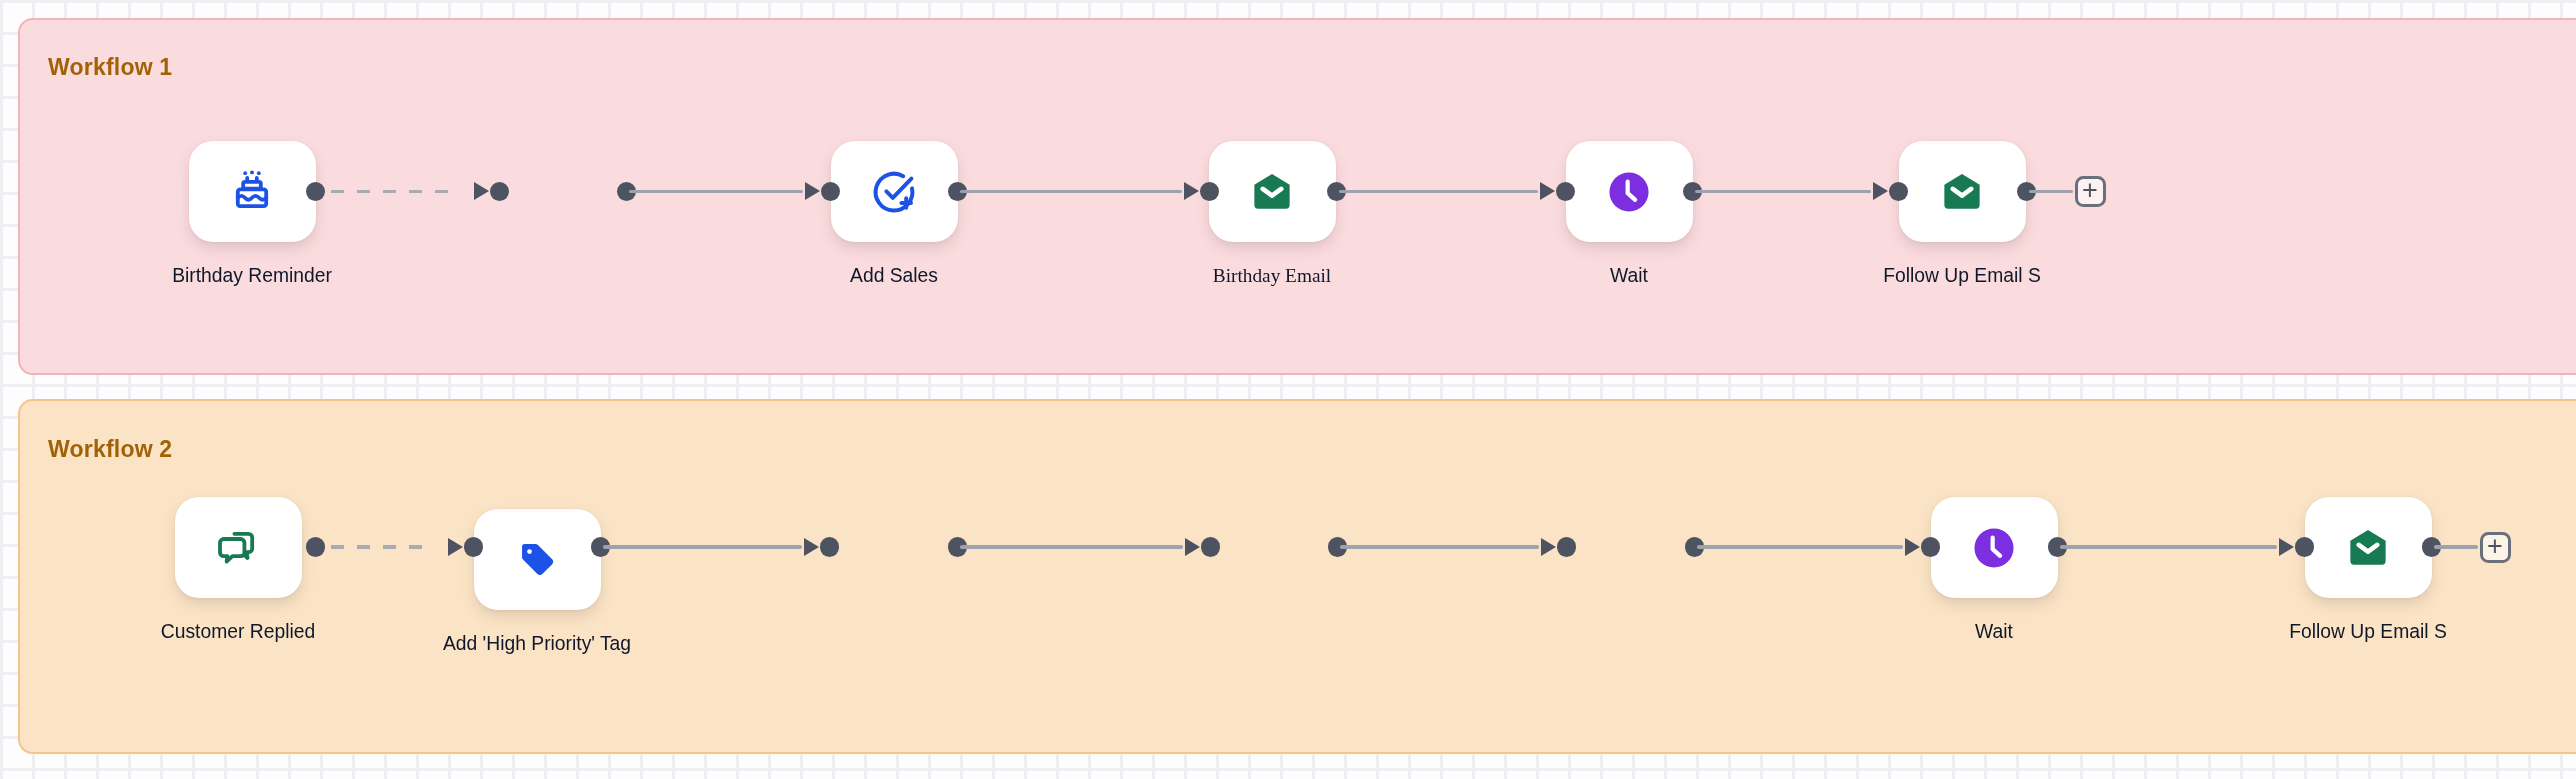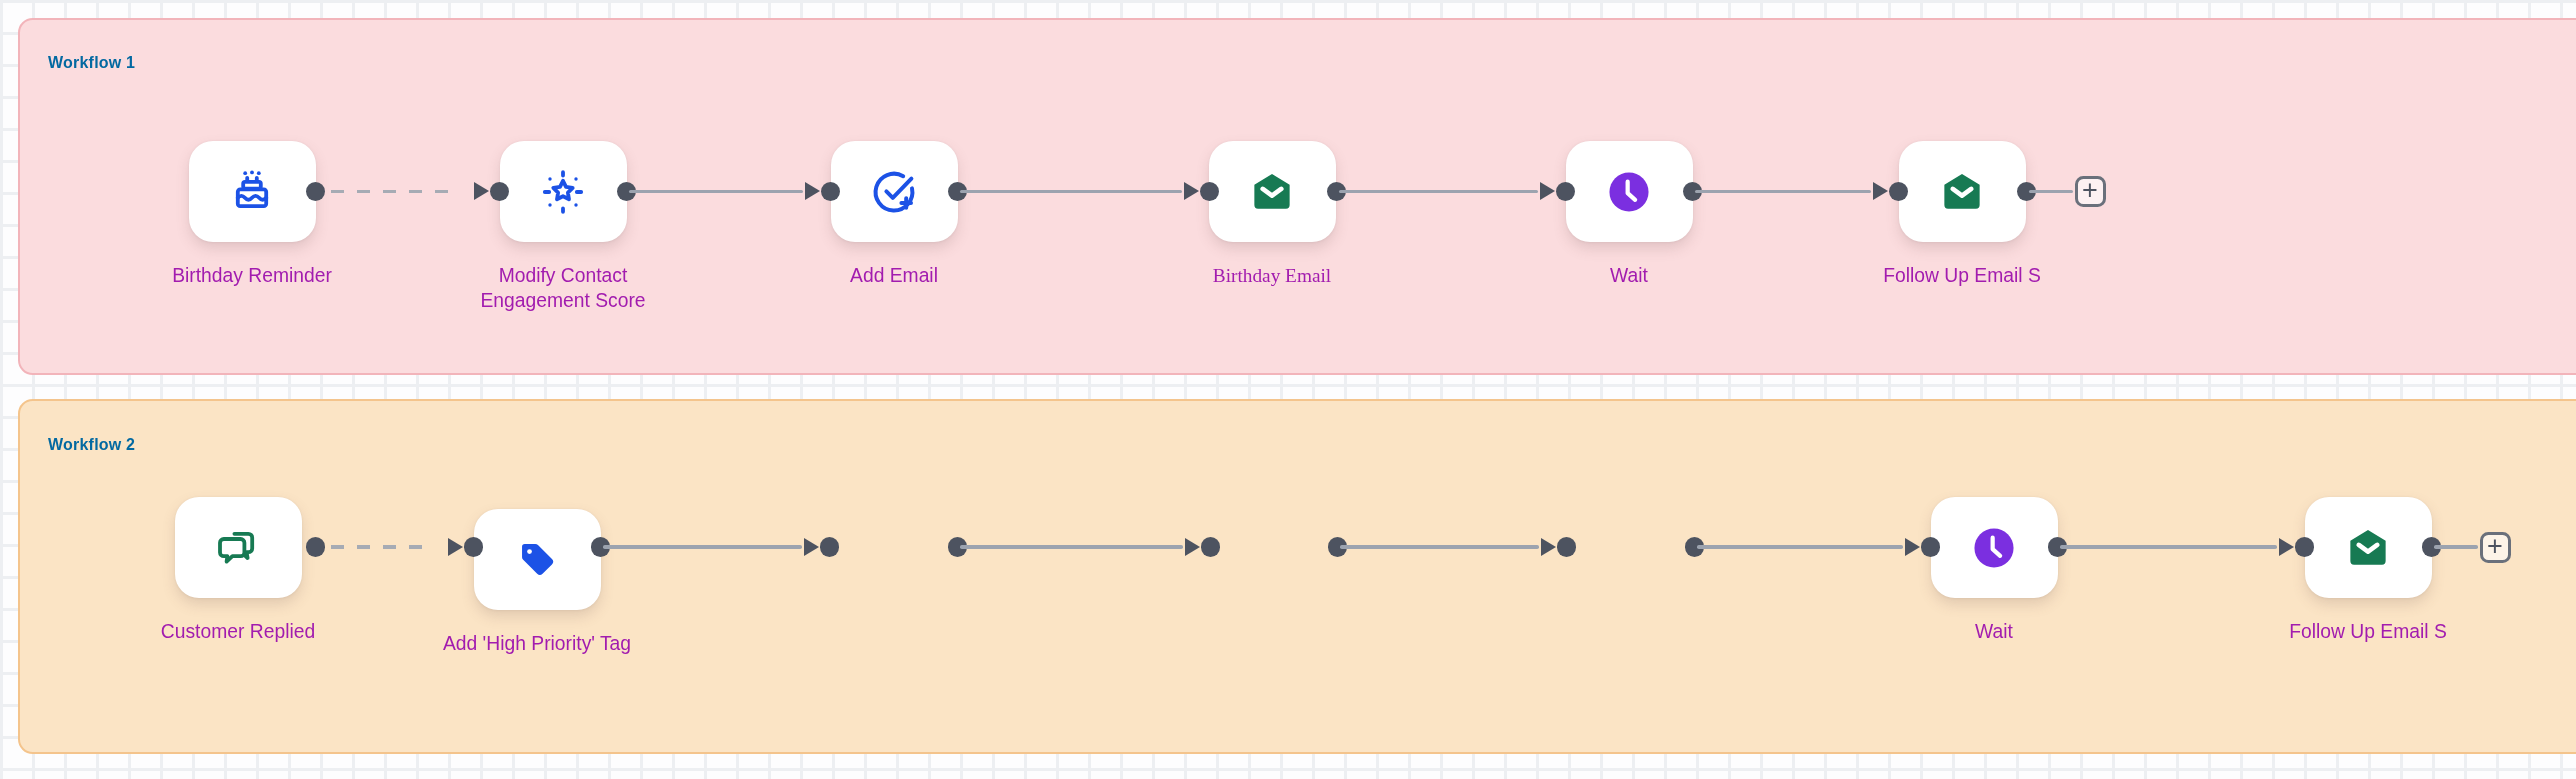--- a/index.html
+++ b/index.html
@@ -16,23 +16,23 @@
     background-size:32px 32px;
   }
   .panel{
     position:absolute;
     border-radius:14.7px;
     border:2.8px solid transparent;
     box-sizing:border-box;
   }
   .wf-title{
     position:absolute;
-    font-size:16px;
+    font-size:23px;
     font-weight:700;
-    color:#0369a1;
+    color:#a16207;
     letter-spacing:0.2px;
   }
   .node-wrap{position:absolute;width:127px;height:101px}
   .node-box{
     position:absolute;inset:0;
     background:#fff;
     border-radius:24px;
     box-shadow:0 6.4px 13px rgba(110,84,84,.17),0 0.9px 2.8px rgba(0,0,0,.05);
     display:flex;align-items:center;justify-content:center;
     z-index:2;
@@ -41,21 +41,21 @@
   .icon svg{display:block}
   .node-label{
     position:absolute;
     top:122px;left:50%;
     transform:translateX(-50%);
     width:max-content;
     white-space:pre-line;
     text-align:center;
     font-size:19.3px;
     line-height:25px;
-    color:#a21caf;
+    color:#0f172a;
   }
   .connector{position:absolute;height:0;z-index:3}
   .connector .line{
     position:absolute;top:-1.8px;height:3.7px;
     left:2.8px;right:28px;
     background:#9ca3af;border-radius:1.8px;
   }
   .connector.dashed .line{
     left:15.7px;right:39px;border-radius:0;
     background:repeating-linear-gradient(90deg,#a6abb4 0 13px,transparent 13px 26px);
@@ -110,53 +110,37 @@
         </span>
       </div>
       <div class="node-label">Birthday Reminder</div>
     </div>
     <div class="connector dashed" style="left: 296px; top: 171px; width: 184px;">
       <div class="dot out"></div>
       <div class="line"></div>
       <div class="arrow"></div>
       <div class="dot in"></div>
     </div>
-    <div class="node-wrap" style="left: 480px; top: 121px;">
-      <div class="node-box">
-        <span class="icon">
-          <svg width="48" height="48" viewBox="0 0 24 24" fill="none" stroke="#1c52e6" stroke-width="1.9" stroke-linecap="round" stroke-linejoin="round">
-      <path d="M12 6.4l1.5 3.05 3.35.5-2.4 2.35.55 3.35L12 14.1l-3 1.55.55-3.35-2.4-2.35 3.35-.5Z"></path>
-      <path d="M12 2.1v1.7M12 20.2v1.7M2.9 12h2.2M18.9 12h2.2"></path>
-      <circle cx="5.5" cy="5.5" r="0.85" fill="#1c52e6" stroke="none"></circle>
-            <circle cx="18.5" cy="5.5" r="0.85" fill="#1c52e6" stroke="none"></circle>
-      <circle cx="5.5" cy="18.5" r="0.85" fill="#1c52e6" stroke="none"></circle>
-            <circle cx="18.5" cy="18.5" r="0.85" fill="#1c52e6" stroke="none"></circle>
-          </svg>
-        </span>
-      </div>
-      <div class="node-label">Modify Contact
-Engagement Score</div>
-    </div>
     <div class="connector solid" style="left: 607px; top: 171px; width: 204px;">
       <div class="dot out"></div>
       <div class="line"></div>
       <div class="arrow"></div>
       <div class="dot in"></div>
     </div>
     <div class="node-wrap" style="left: 811px; top: 121px;">
       <div class="node-box">
         <span class="icon">
           <svg width="48" height="48" viewBox="0 0 24 24" fill="none" stroke="#1c52e6" stroke-width="2" stroke-linecap="round" stroke-linejoin="round">
       <path d="M21 10.2a9.2 9.2 0 1 1-4.4-6.1"></path>
       <path d="M8.2 11.7l3.2 3.2 9.3-9.6"></path>
       <path d="M18.1 15.1v4.8M15.7 17.5h4.8"></path>
           </svg>
         </span>
       </div>
-      <div class="node-label">Add Email</div>
+      <div class="node-label">Add Sales</div>
     </div>
     <div class="connector solid" style="left: 938px; top: 171px; width: 252px;">
       <div class="dot out"></div>
       <div class="line"></div>
       <div class="arrow"></div>
       <div class="dot in"></div>
     </div>
     <div class="node-wrap" style="left: 1189px; top: 121px; font-family: Liberation Serif, serif;">
       <div class="node-box">
         <span class="icon">

